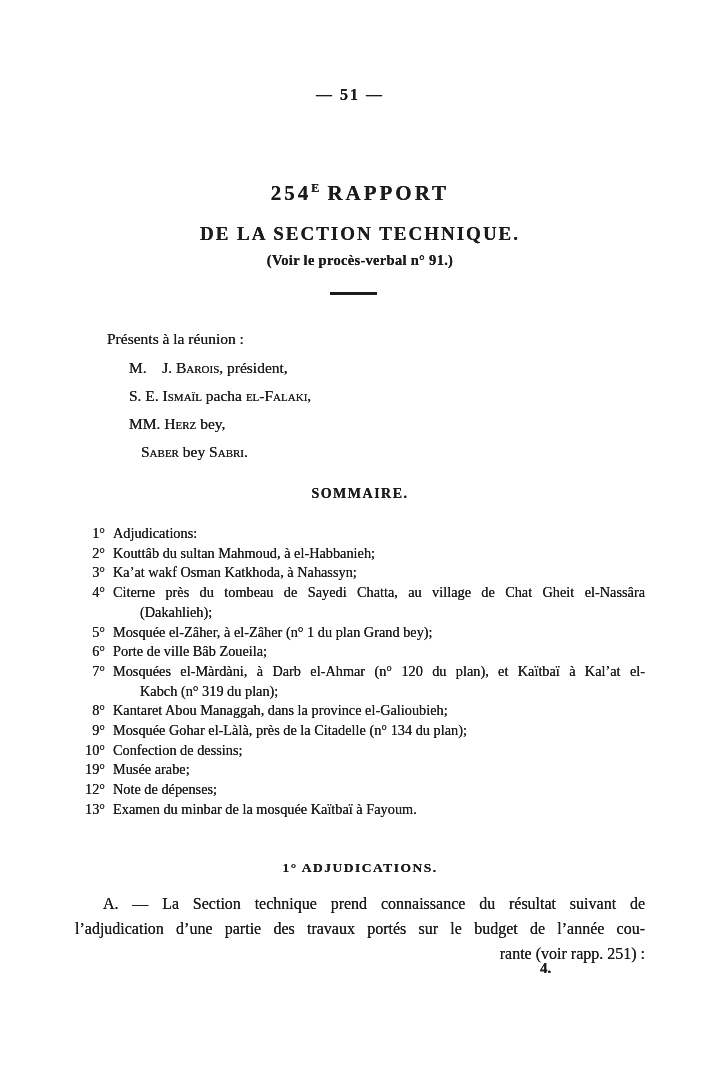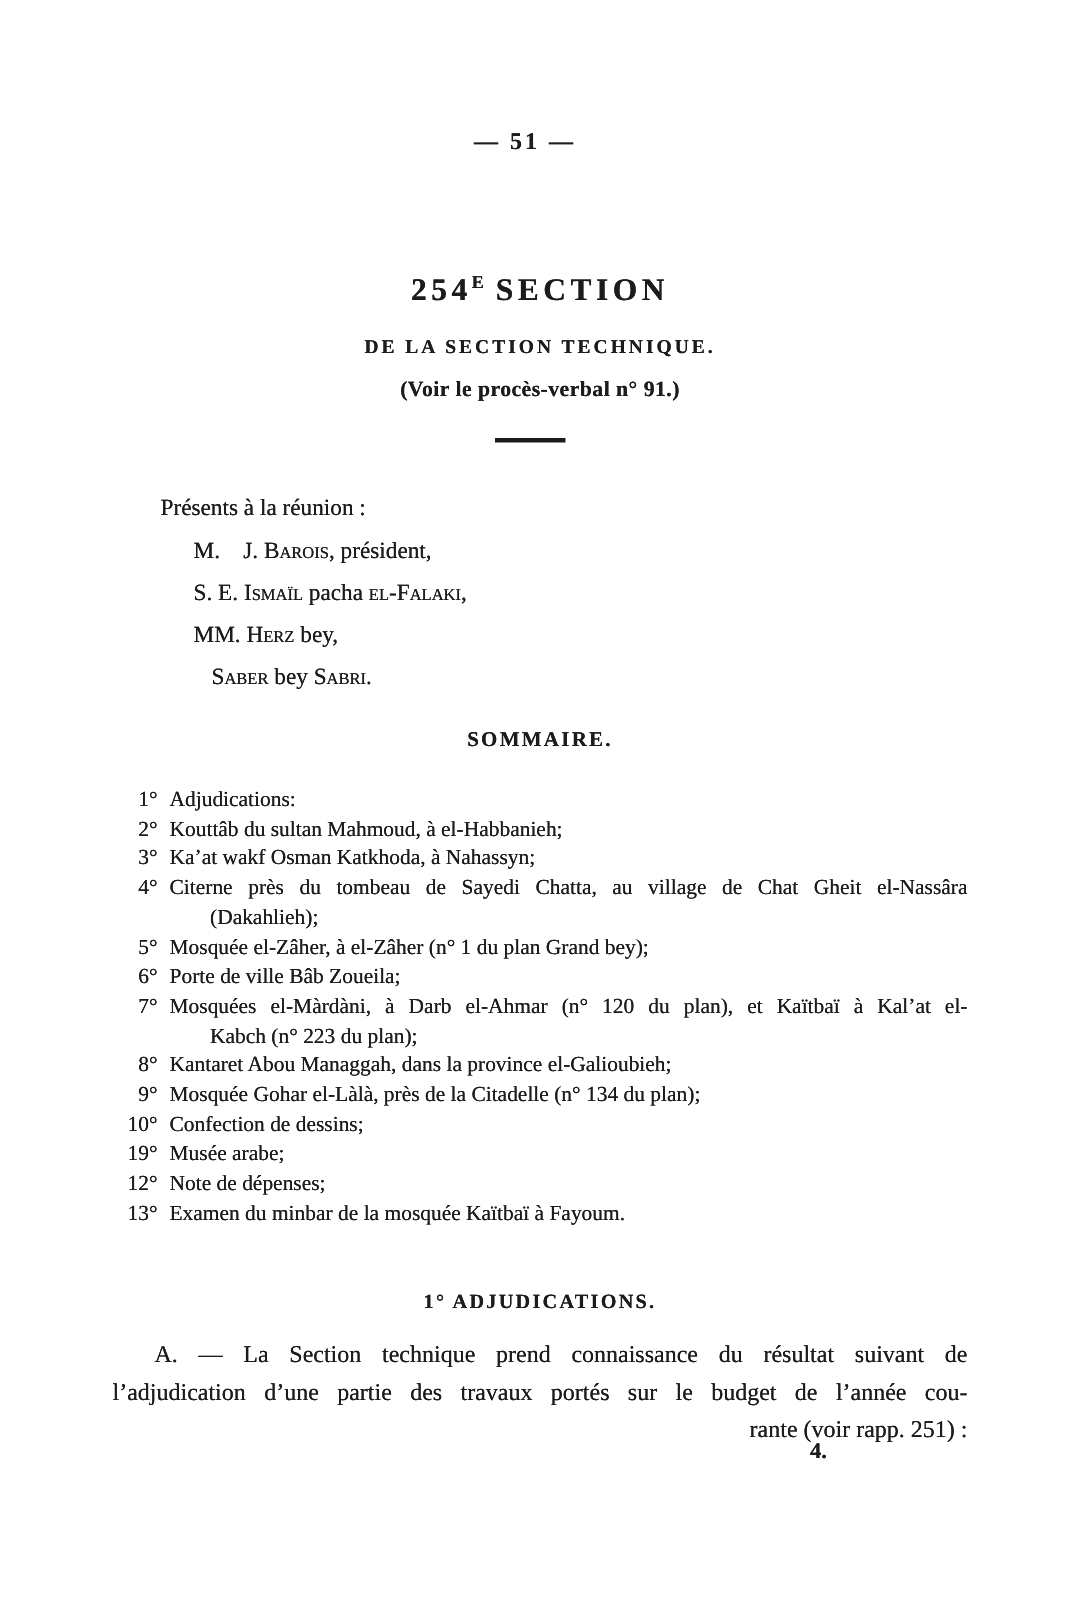--- a/index.html
+++ b/index.html
@@ -8,21 +8,21 @@
     background:var(--paper,#ffffff);color:var(--ink,#1c1c1c);
     font-family:"Liberation Serif","DejaVu Serif",serif;
     text-shadow:0 0 .3px currentColor;
   }
   .abs{position:absolute;}
   .cblock{left:75px;width:570px;text-align:center;}
   .pageno{top:86px;left:0;width:720px;text-align:center;font-size:16px;font-weight:bold;letter-spacing:2px;transform:translateX(-10px);}
   .title{top:181px;font-size:21px;font-weight:bold;letter-spacing:3px;}
   .title sup{font-size:12px;letter-spacing:0;}
   .title .tw{margin-left:8px;}
-  .subtitle{top:223px;font-size:13px;font-weight:bold;letter-spacing:2px;}
+  .subtitle{top:223px;font-size:19px;font-weight:bold;letter-spacing:2px;}
   .note{top:252px;font-size:14.5px;font-weight:bold;letter-spacing:.3px;}
   .rule{top:292px;left:330px;width:47px;height:3px;background:var(--ink,#1c1c1c);}
   .presents{top:330px;left:107px;font-size:15.5px;}
   .attendees{top:354px;left:75px;width:570px;font-size:15.5px;}
   .aline{margin-left:54px;line-height:28px;}
   .aline.ind2{margin-left:66px;}
   .sc{font-variant:small-caps;}
   .sommaire{top:486px;font-size:14px;font-weight:bold;letter-spacing:1.5px;}
   .list{top:524px;left:75px;width:570px;font-size:14.3px;}
   .row{display:flex;align-items:flex-start;line-height:19.7px;}
@@ -37,21 +37,21 @@
   .pl0{text-indent:28px;}
   .sig{top:960px;left:540px;font-size:15px;font-weight:bold;}
 </style>
 </head>
 <body>
 
 <div class="page">
 
   <div class="abs pageno">— 51 —</div>
 
-  <div class="abs cblock title"><span>254</span><sup>E</sup><span class="tw">SECTION</span></div>
+  <div class="abs cblock title"><span>254</span><sup>E</sup><span class="tw">RAPPORT</span></div>
 
   <div class="abs cblock subtitle">DE LA SECTION TECHNIQUE.</div>
 
   <div class="abs cblock note">(Voir le procès-verbal n° 91.)</div>
 
   <div class="abs rule"></div>
 
   <div class="abs presents">Présents à la réunion :</div>
 
   <div class="abs attendees">
@@ -98,21 +98,21 @@
     <div class="row">
       <span class="num">6°</span>
       <div class="txt">
           <div class="l0">Porte de ville Bâb Zoueila;</div>
         </div>
     </div>
     <div class="row wrap">
       <span class="num">7°</span>
       <div class="txt">
         <div class="l0">Mosquées el-Màrdàni, à Darb el-Ahmar (n° 120 du plan), et Kaïtbaï à Kal’at el-</div>
-        <div class="l1">Kabch (n° 223 du plan);</div>
+        <div class="l1">Kabch (n° 319 du plan);</div>
       </div>
     </div>
     <div class="row">
       <span class="num">8°</span>
       <div class="txt">
           <div class="l0">Kantaret Abou Managgah, dans la province el-Galioubieh;</div>
         </div>
     </div>
     <div class="row">
       <span class="num">9°</span>

